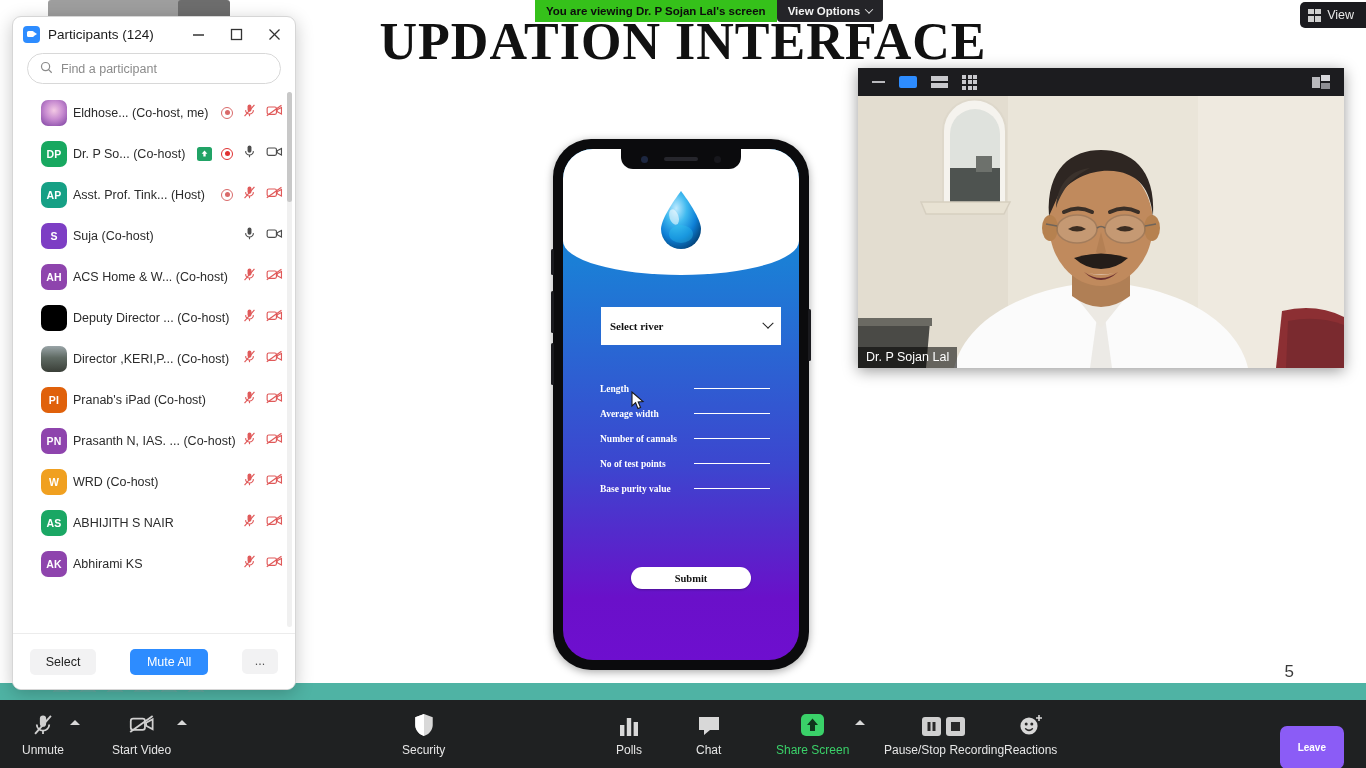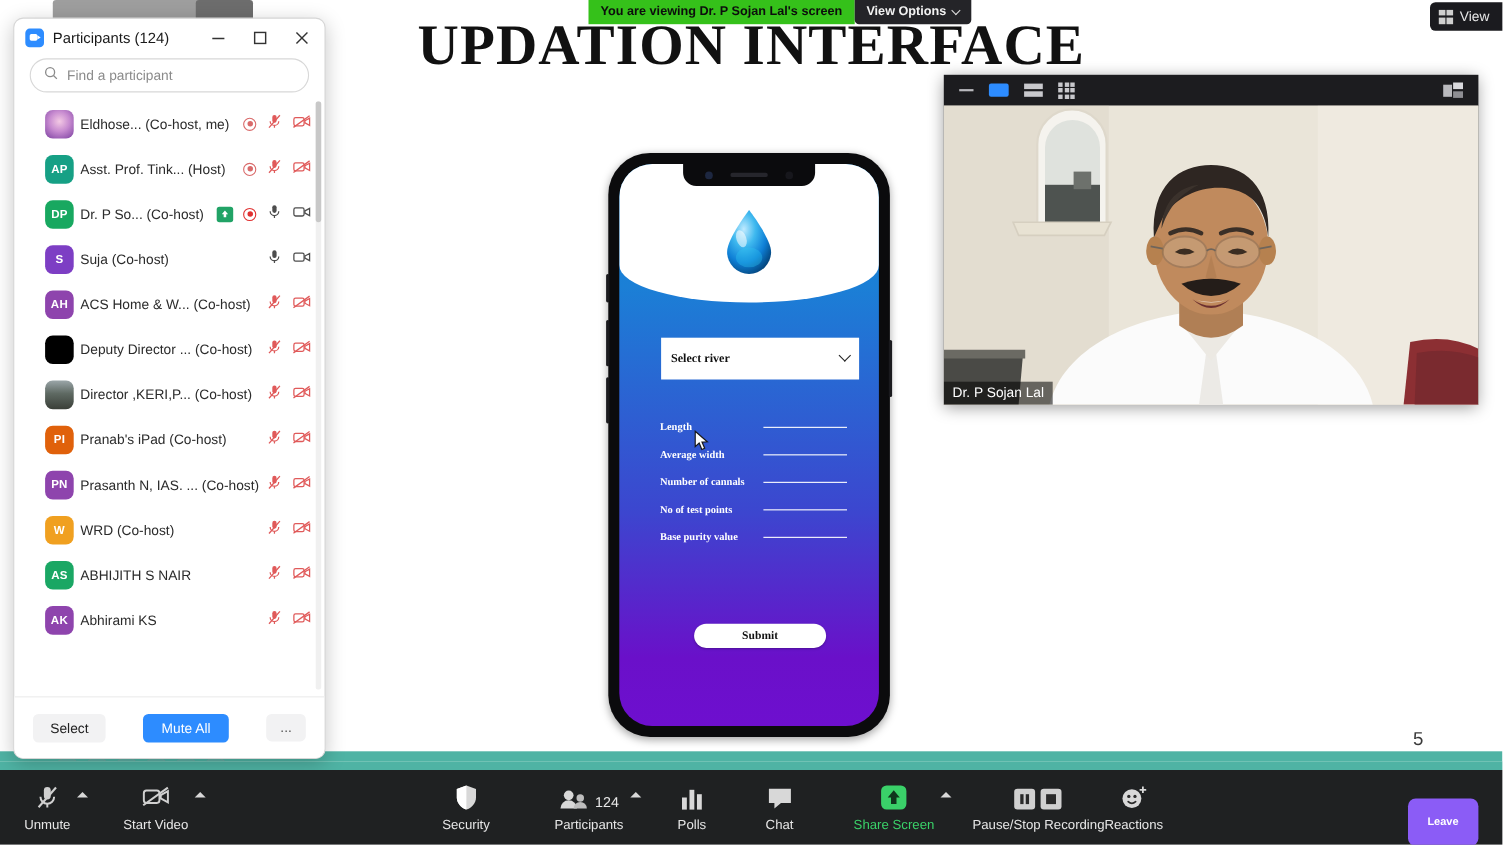--- a/index.html
+++ b/index.html
@@ -583,59 +583,59 @@
                 <line x1="3.4" y1="17.4" x2="16.6" y2="2.4" stroke="#e05a5a" stroke-width="1.6"></line>
               </svg></span>
             <span><svg width="17" height="15" viewBox="0 0 22 16">
                 <rect x="1.5" y="3.5" width="12" height="9.5" rx="2" fill="none" stroke="#e05a5a" stroke-width="1.5"></rect>
                 <path d="M14.5 7 L20 4 L20 12.5 L14.5 9.5 Z" fill="none" stroke="#e05a5a" stroke-width="1.5"></path>
                 <line x1="1" y1="14.8" x2="20" y2="1.2" stroke="#e05a5a" stroke-width="1.6"></line>
               </svg></span>
           </div>
         </div>
         <div class="pp-row">
-          <div class="av" style="background: rgb(22, 160, 133);">AP</div>
-          <div class="pp-name">Asst. Prof. Tink...  (Host)</div>
-          <div class="pp-icons">
-            <span class="rec-dot">
-              <i></i>
-            </span>
-            <span><svg width="15" height="15" viewBox="0 0 20 20">
-                <rect x="7.4" y="2" width="5.2" height="9.5" rx="2.6" fill="#e05a5a"></rect>
-                <path d="M4.8 9.5 a5.2 5.2 0 0 0 10.4 0" fill="none" stroke="#e05a5a" stroke-width="1.5"></path>
-                <line x1="10" y1="14.8" x2="10" y2="17.6" stroke="#e05a5a" stroke-width="1.5"></line>
-                <line x1="3.4" y1="17.4" x2="16.6" y2="2.4" stroke="#e05a5a" stroke-width="1.6"></line>
-              </svg></span>
-            <span><svg width="17" height="15" viewBox="0 0 22 16">
-                <rect x="1.5" y="3.5" width="12" height="9.5" rx="2" fill="none" stroke="#e05a5a" stroke-width="1.5"></rect>
-                <path d="M14.5 7 L20 4 L20 12.5 L14.5 9.5 Z" fill="none" stroke="#e05a5a" stroke-width="1.5"></path>
-                <line x1="1" y1="14.8" x2="20" y2="1.2" stroke="#e05a5a" stroke-width="1.6"></line>
-              </svg></span>
-          </div>
-        </div>
-        <div class="pp-row">
           <div class="av" style="background: rgb(24, 168, 96);">DP</div>
           <div class="pp-name">Dr. P So... (Co-host)</div>
           <div class="pp-icons">
             <span class="badge-up">
               <svg width="9" height="9" viewBox="0 0 10 10">
                 <path d="M5 1.6 L8.2 5.2 L6.3 5.2 L6.3 8.4 L3.7 8.4 L3.7 5.2 L1.8 5.2 Z" fill="#fff"></path>
               </svg>
             </span>
             <span class="rec-dot active">
               <i></i>
             </span>
             <span><svg width="15" height="15" viewBox="0 0 20 20">
                 <rect x="7.4" y="2" width="5.2" height="9.5" rx="2.6" fill="#4d4d4d"></rect>
                 <path d="M4.8 9.5 a5.2 5.2 0 0 0 10.4 0" fill="none" stroke="#4d4d4d" stroke-width="1.5"></path>
                 <line x1="10" y1="14.8" x2="10" y2="17.6" stroke="#4d4d4d" stroke-width="1.5"></line>
               </svg></span>
             <span><svg width="17" height="15" viewBox="0 0 22 16">
                 <rect x="1.5" y="3.5" width="12" height="9.5" rx="2" fill="none" stroke="#4d4d4d" stroke-width="1.5"></rect>
                 <path d="M14.5 7 L20 4 L20 12.5 L14.5 9.5 Z" fill="none" stroke="#4d4d4d" stroke-width="1.5"></path>
+              </svg></span>
+          </div>
+        </div>
+        <div class="pp-row">
+          <div class="av" style="background: rgb(22, 160, 133);">AP</div>
+          <div class="pp-name">Asst. Prof. Tink...  (Host)</div>
+          <div class="pp-icons">
+            <span class="rec-dot">
+              <i></i>
+            </span>
+            <span><svg width="15" height="15" viewBox="0 0 20 20">
+                <rect x="7.4" y="2" width="5.2" height="9.5" rx="2.6" fill="#e05a5a"></rect>
+                <path d="M4.8 9.5 a5.2 5.2 0 0 0 10.4 0" fill="none" stroke="#e05a5a" stroke-width="1.5"></path>
+                <line x1="10" y1="14.8" x2="10" y2="17.6" stroke="#e05a5a" stroke-width="1.5"></line>
+                <line x1="3.4" y1="17.4" x2="16.6" y2="2.4" stroke="#e05a5a" stroke-width="1.6"></line>
+              </svg></span>
+            <span><svg width="17" height="15" viewBox="0 0 22 16">
+                <rect x="1.5" y="3.5" width="12" height="9.5" rx="2" fill="none" stroke="#e05a5a" stroke-width="1.5"></rect>
+                <path d="M14.5 7 L20 4 L20 12.5 L14.5 9.5 Z" fill="none" stroke="#e05a5a" stroke-width="1.5"></path>
+                <line x1="1" y1="14.8" x2="20" y2="1.2" stroke="#e05a5a" stroke-width="1.6"></line>
               </svg></span>
           </div>
         </div>
         <div class="pp-row">
           <div class="av" style="background: rgb(125, 62, 196);">S</div>
           <div class="pp-name">Suja (Co-host)</div>
           <div class="pp-icons">
             <span><svg width="15" height="15" viewBox="0 0 20 20">
                 <rect x="7.4" y="2" width="5.2" height="9.5" rx="2.6" fill="#4d4d4d"></rect>
                 <path d="M4.8 9.5 a5.2 5.2 0 0 0 10.4 0" fill="none" stroke="#4d4d4d" stroke-width="1.5"></path>
@@ -823,35 +823,20 @@
       <div class="zgroup" style="position: absolute; left: 398px;">
         <div class="zitem">
           <div class="zicon">
             <svg width="22" height="24" viewBox="0 0 20 22">
               <path d="M10 1 L18 4 L18 11 C18 16 14 20 10 21 C6 20 2 16 2 11 L2 4 Z" fill="#d8d8d8"></path>
               <path d="M10 1 L10 21 C6 20 2 16 2 11 L2 4 Z" fill="#ffffff"></path>
             </svg>
           </div>
           <div class="zlabel">Security</div>
         </div>
-      </div>
-      <div class="zgroup" style="position: absolute; left: 500px;">
-        <div class="zitem">
-          <div class="zicon">
-            <svg width="28" height="20" viewBox="0 0 28 20">
-              <circle cx="9" cy="6" r="4.4" fill="#d8d8d8"></circle>
-              <path d="M1.5 18 a7.5 7.5 0 0 1 15 0 Z" fill="#d8d8d8"></path>
-              <circle cx="19.5" cy="8.5" r="3.4" fill="#bdbdbd"></circle>
-              <path d="M13.5 18 a6 6 0 0 1 12 0 Z" fill="#bdbdbd"></path>
-            </svg>
-            <span class="pcount">124</span>
-          </div>
-          <div class="zlabel">Participants</div>
-        </div>
-        <span class="zcaret"></span>
       </div>
       <div class="zgroup" style="position: absolute; left: 612px;">
         <div class="zitem">
           <div class="zicon">
             <svg width="22" height="22" viewBox="0 0 22 22">
               <rect x="2" y="10" width="4.4" height="11" fill="#d8d8d8"></rect>
               <rect x="8.8" y="3" width="4.4" height="18" fill="#d8d8d8"></rect>
               <rect x="15.6" y="7" width="4.4" height="14" fill="#d8d8d8"></rect>
             </svg>
           </div>

